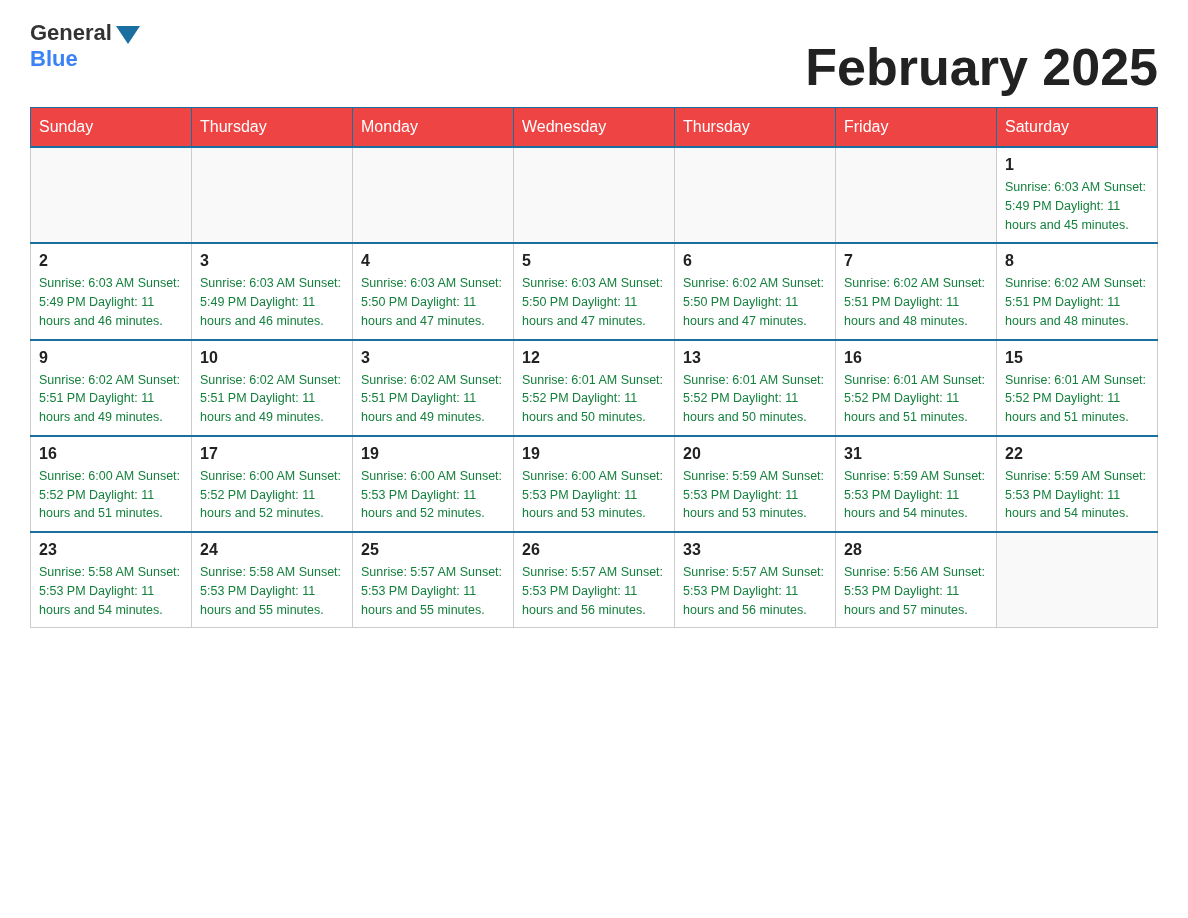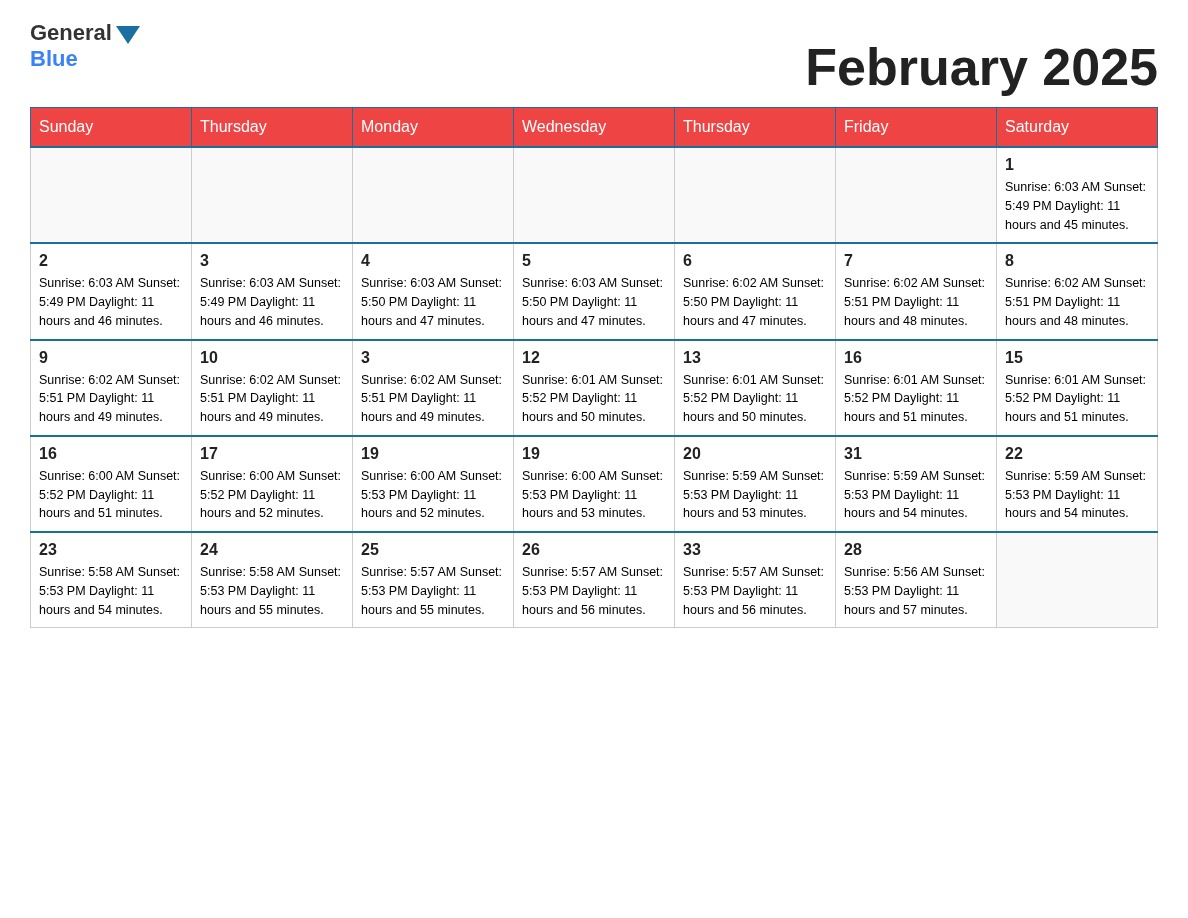--- a/index.html
+++ b/index.html
@@ -85,21 +85,21 @@
       background: #f9f9f9;
     }
     .day-number {
       font-size: 16px;
       font-weight: bold;
       color: #222;
       margin-bottom: 4px;
     }
     .day-info {
       font-size: 12.5px;
-      color: #000000;
+      color: #15803d;
       line-height: 1.5;
     }
     tr.week-row td {
       border-top: 2px solid #1a6fa0;
     }
   </style>
 </head>
 <body>
 
 <div class="header">

